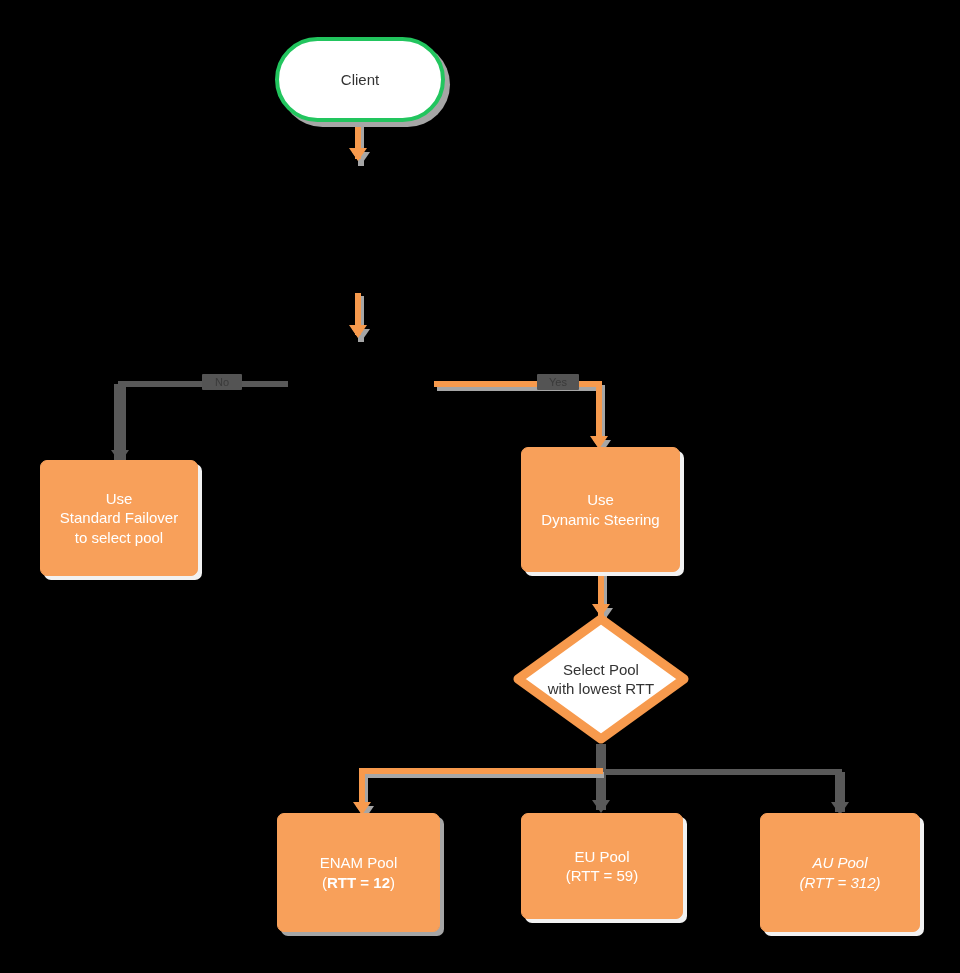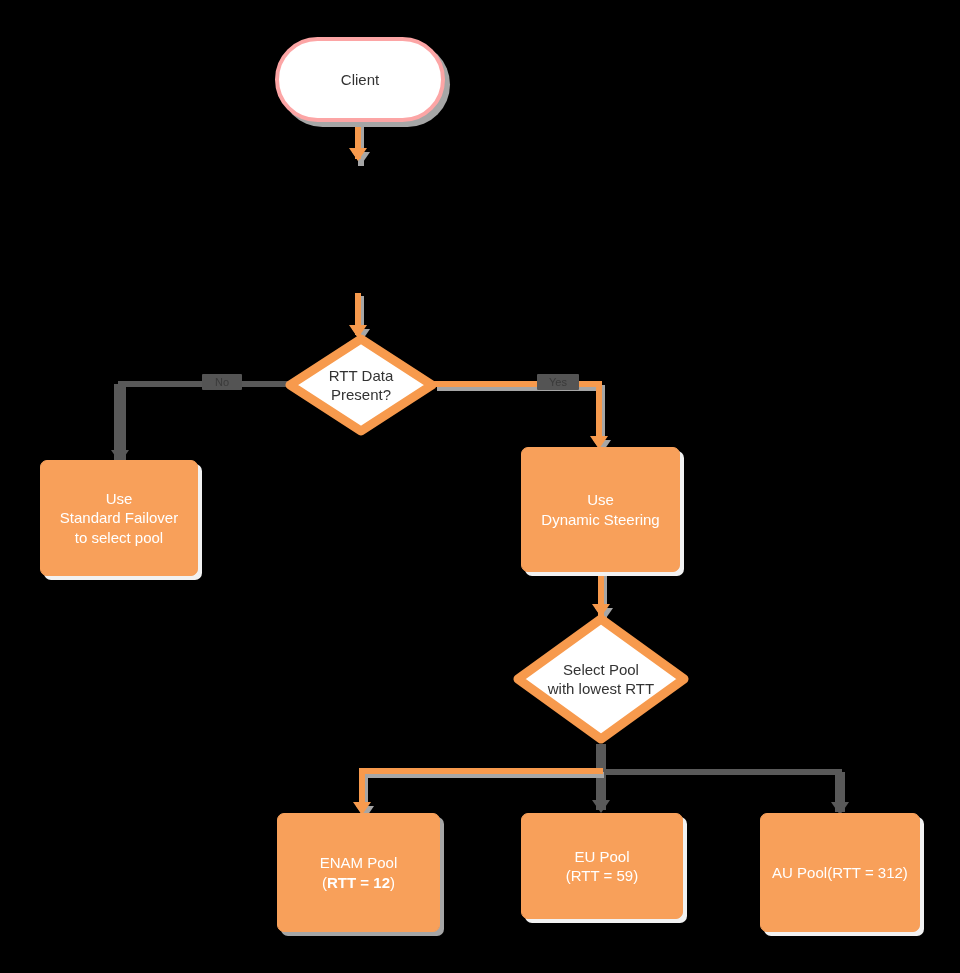--- a/index.html
+++ b/index.html
@@ -37,21 +37,21 @@
     color: #ffffff;
     box-shadow: 4px 4px 0 0 #a6a6a6;
   }
   .node.process.lightshadow {
     box-shadow: 4px 4px 0 0 #f2f2f2;
   }
 
   
   .node.terminator {
     background: #ffffff;
-    border: 4px solid #fca5a5;
+    border: 4px solid #22c55e;
     border-radius: 48px;
     color: #333333;
     box-shadow: 5px 5px 0 0 #a6a6a6;
   }
 
   
   .diamond-wrap {
     position: absolute;
   }
   .diamond-shape {
@@ -182,27 +182,20 @@
 
   <div class="edge-label" style="left:202px; top:374px; width:30px;">No</div>
 
   <div class="edge-label" style="left:489px; top:374px; width:32px;margin-left:48px;">Yes</div>
 
   <div class="node terminator" style="left:275px; top:37px; width:170px; height:85px;">
     <span>Client</span>
   </div>
 
 
-  <div class="diamond-wrap" style="left:285px; top:334px; width:152px; height:102px;">
-    <svg class="diamond-shape" viewBox="0 0 152 102" preserveAspectRatio="none">
-      <polygon points="76,5 147,51 76,97 5,51" fill="#ffffff" stroke="#f79a4d" stroke-width="9" stroke-linejoin="round"></polygon>
-    </svg>
-    <div class="diamond-label">RTT Data
-Present?</div>
-  </div>
 
   <div class="node process lightshadow" style="left:40px; top:460px; width:158px; height:116px; font-size:15px;">
     <span>Use
 Standard Failover
 to select pool</span>
   </div>
 
   <div class="node process lightshadow" style="left:521px; top:447px; width:159px; height:125px;">
     <span>Use
 Dynamic Steering</span>
@@ -219,18 +212,18 @@
   <div class="node process" style="left:277px; top:813px; width:163px; height:119px; flex-direction:column;">
     <span>ENAM Pool</span>
     <span><span>(</span><span class="bold">RTT = 12</span><span>)</span></span>
   </div>
 
   <div class="node process lightshadow" style="left:521px; top:813px; width:162px; height:106px; flex-direction:column;">
     <span>EU Pool</span>
     <span>(RTT = 59)</span>
   </div>
 
-  <div class="node process lightshadow" style="left:760px; top:813px; width:160px; height:119px; flex-direction:row;">
+  <div class="node process lightshadow" style="left:760px; top:813px; width:160px; height:119px; flex-direction:column;font-style:italic;">
     <span>AU Pool</span>
     <span>(RTT = 312)</span>
   </div>
 
 </div>
 
 </body></html>

